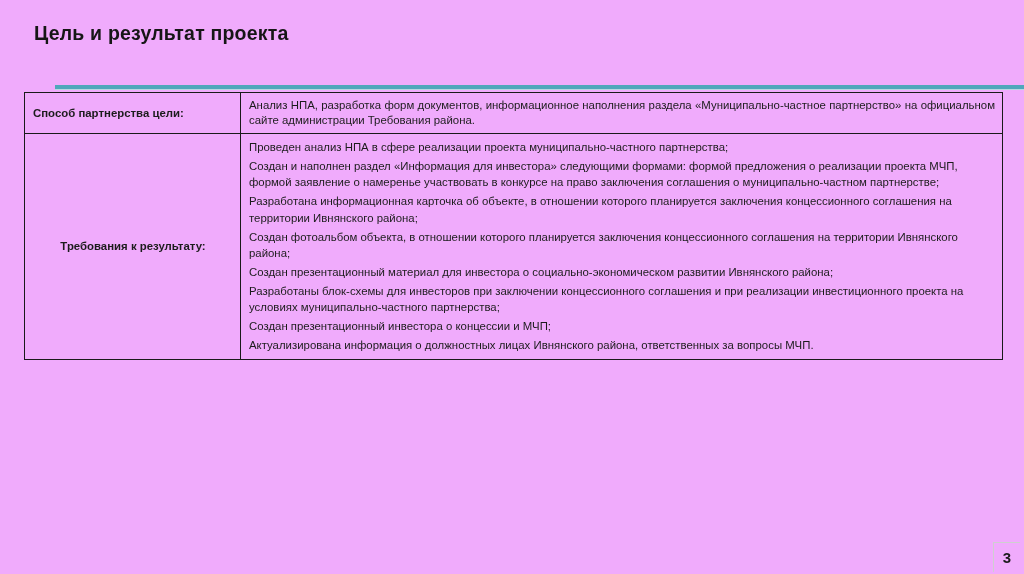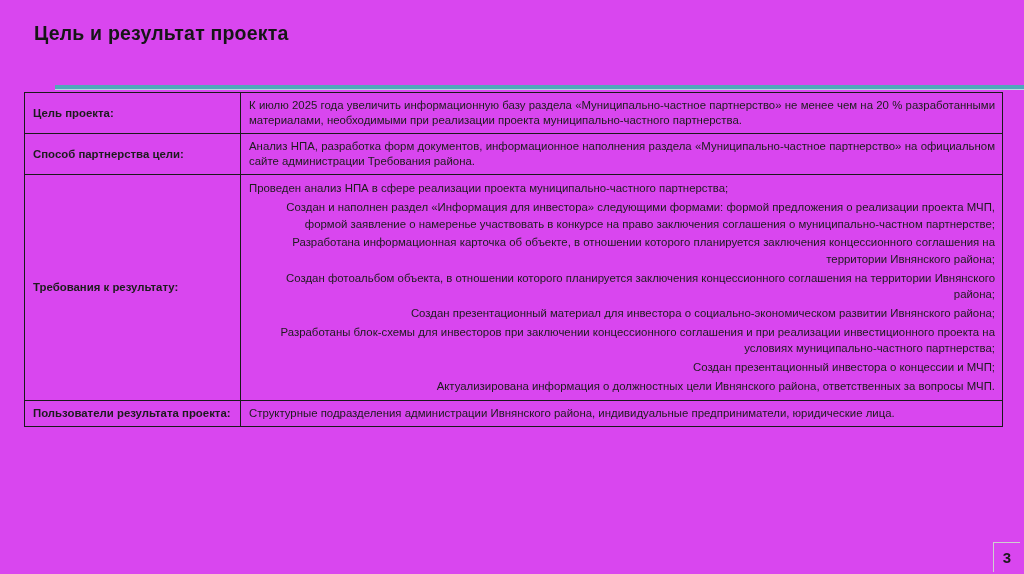--- a/index.html
+++ b/index.html
@@ -11,21 +11,21 @@
     height: 574px;
     background: #ffffff;
     font-family: "Liberation Sans", sans-serif;
     color: #1a1a1a;
     overflow: hidden;
     position: relative;
   }
   .slide {
     position: absolute;
     inset: 0;
-    background: #d946ef;
+    background: #f0abfc;
     text-decoration: underline;
   }
   .slide-title {
     position: absolute;
     left: 34px;
     top: 22px;
     font-size: 19.5px;
     font-weight: bold;
     letter-spacing: 0.2px;
     color: #161616;
@@ -73,34 +73,34 @@
     width: 746px;
     text-align: justify;
     text-justify: inter-word;
     hyphens: none;
   }
   .col-value.no-justify {
     text-align: left;
   }
   .row-tall td {
     vertical-align: middle;
+    text-align: center;
   }
   .req-cell {
     padding-top: 7px;
     padding-bottom: 7px;
   }
   .req-item {
     display: block;
     margin: 0;
     padding: 0;
     line-height: 1.44;
   }
   .req-item + .req-item {
     margin-top: 2.5px;
-    text-align: right;
   }
   .page-number-box {
     position: absolute;
     left: 993px;
     top: 542px;
     width: 27px;
     height: 30px;
     border: 1px solid #cfcfcf;
     border-right: none;
     border-bottom: none;
@@ -119,42 +119,34 @@
 <div class="slide">
 
   <div class="slide-title">Цель и результат проекта</div>
 
   <div class="accent-rule"></div>
   <div class="accent-rule-shadow"></div>
 
   <table class="proj-table">
     <tbody>
       <tr>
-        <td class="col-label">Цель проекта:</td>
-        <td class="col-value">К июлю 2025 года увеличить информационную базу раздела «Муниципально-частное партнерство» не менее чем на 20 % разработанными материалами, необходимыми при реализации проекта муниципально-частного партнерства.</td>
-      </tr>
-      <tr>
         <td class="col-label">Способ партнерства цели:</td>
         <td class="col-value">Анализ НПА, разработка форм документов, информационное наполнения раздела «Муниципально-частное партнерство» на официальном сайте администрации Требования района.</td>
       </tr>
       <tr class="row-tall">
         <td class="col-label">Требования к результату:</td>
         <td class="col-value no-justify req-cell">
           <span class="req-item">Проведен анализ НПА в сфере реализации проекта муниципально-частного партнерства;</span>
           <span class="req-item">Создан и наполнен раздел «Информация для инвестора» следующими формами: формой предложения о реализации проекта МЧП, формой заявление о намеренье участвовать в конкурсе на право заключения соглашения  о муниципально-частном партнерстве;</span>
           <span class="req-item">Разработана информационная карточка об объекте, в отношении которого планируется заключения концессионного соглашения на территории Ивнянского района;</span>
           <span class="req-item">Создан фотоальбом объекта, в отношении которого планируется заключения концессионного соглашения на территории Ивнянского района;</span>
           <span class="req-item">Создан презентационный материал для инвестора о социально-экономическом развитии Ивнянского района;</span>
           <span class="req-item">Разработаны блок-схемы для инвесторов при заключении концессионного соглашения и при реализации инвестиционного проекта на условиях муниципально-частного партнерства;</span>
           <span class="req-item">Создан презентационный инвестора о концессии и МЧП;</span>
-          <span class="req-item">Актуализирована информация о должностных цели Ивнянского района, ответственных за вопросы МЧП.</span>
+          <span class="req-item">Актуализирована информация о должностных лицах Ивнянского района, ответственных за вопросы МЧП.</span>
         </td>
-      </tr>
-      <tr>
-        <td class="col-label">Пользователи результата проекта:</td>
-        <td class="col-value">Структурные подразделения администрации Ивнянского района, индивидуальные предприниматели, юридические лица.</td>
       </tr>
     </tbody>
   </table>
 
   <div class="page-number-box">3</div>
 
 </div>
 
 </body></html>

